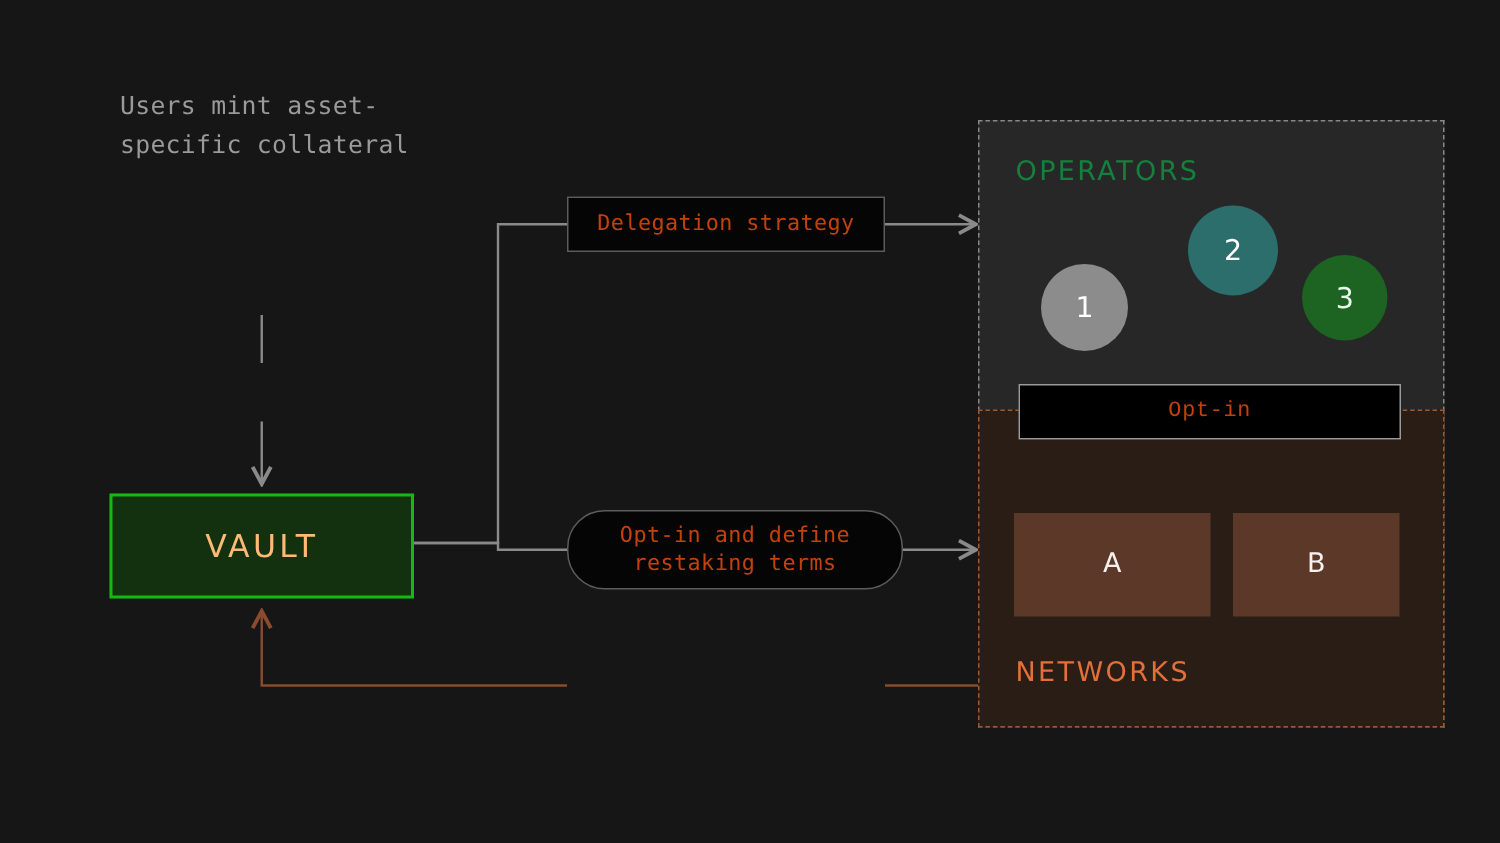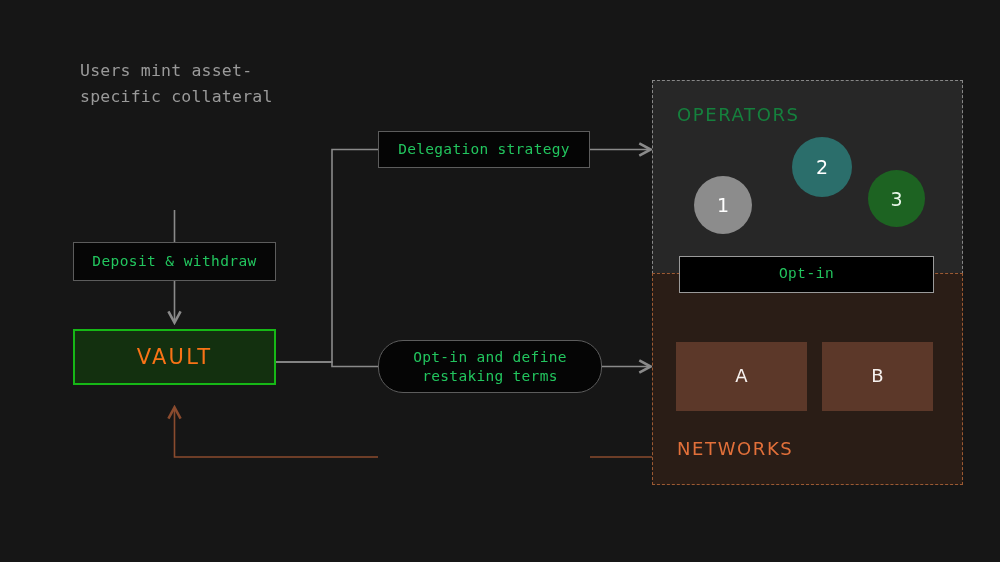--- a/index.html
+++ b/index.html
@@ -24,21 +24,21 @@
   }
 
   
   .box {
     position: absolute;
     box-sizing: border-box;
     display: flex;
     align-items: center;
     justify-content: center;
     text-align: center;
-    color: #22c55e;
+    color: #c2410c;
     line-height: 1.25;
   }
 
   
   .caption {
     position: absolute;
     left: 80px;
     top: 58px;
     width: 230px;
     color: #9a9a9a;
@@ -69,27 +69,27 @@
     background: #060606;
     border: 1.5px solid #5c5c5c;
     font-size: 14.5px;
     letter-spacing: 0.4px;
   }
 
   .vault {
     left: 73px;
     top: 329px;
     width: 203px;
-    height: 56px;
+    height: 70px;
     background: #13300f;
     border: 2.5px solid #16b816;
     font-family: "DejaVu Sans", "Liberation Sans", sans-serif;
     font-size: 21px;
     letter-spacing: 2.2px;
-    color: #f97316;
+    color: #fdba74;
   }
 
   
   .mid {
     background: #050505;
     border: 1.5px solid #5c5c5c;
     font-size: 14.5px;
     letter-spacing: 0.3px;
   }
   .delegation {
@@ -234,21 +234,20 @@
     <path d="M723,293 L723,338" fill="none" stroke="#8a8a8a" stroke-width="1.6" marker-end="url(#ah-gray)"></path>
     <path d="M787,293 L787,338" fill="none" stroke="#3f8c7f" stroke-width="1.6" marker-end="url(#ah-teal)"></path>
     <path d="M853,293 L853,338" fill="none" stroke="#3f8c7f" stroke-width="1.6" marker-end="url(#ah-teal)"></path>
     <path d="M897,293 L897,338" fill="none" stroke="#2f9e36" stroke-width="1.6" marker-end="url(#ah-green)"></path>
   </svg>
 
   <div class="caption">Users mint asset-
 specific collateral</div>
 
 
-  <div class="box deposit">Deposit &amp; withdraw</div>
 
   <div class="box vault">VAULT</div>
 
   <div class="box mid delegation">Delegation strategy</div>
 
   <div class="box mid optin-define">Opt-in and define
 restaking terms</div>
 
 
   <div class="operators-panel"></div>

